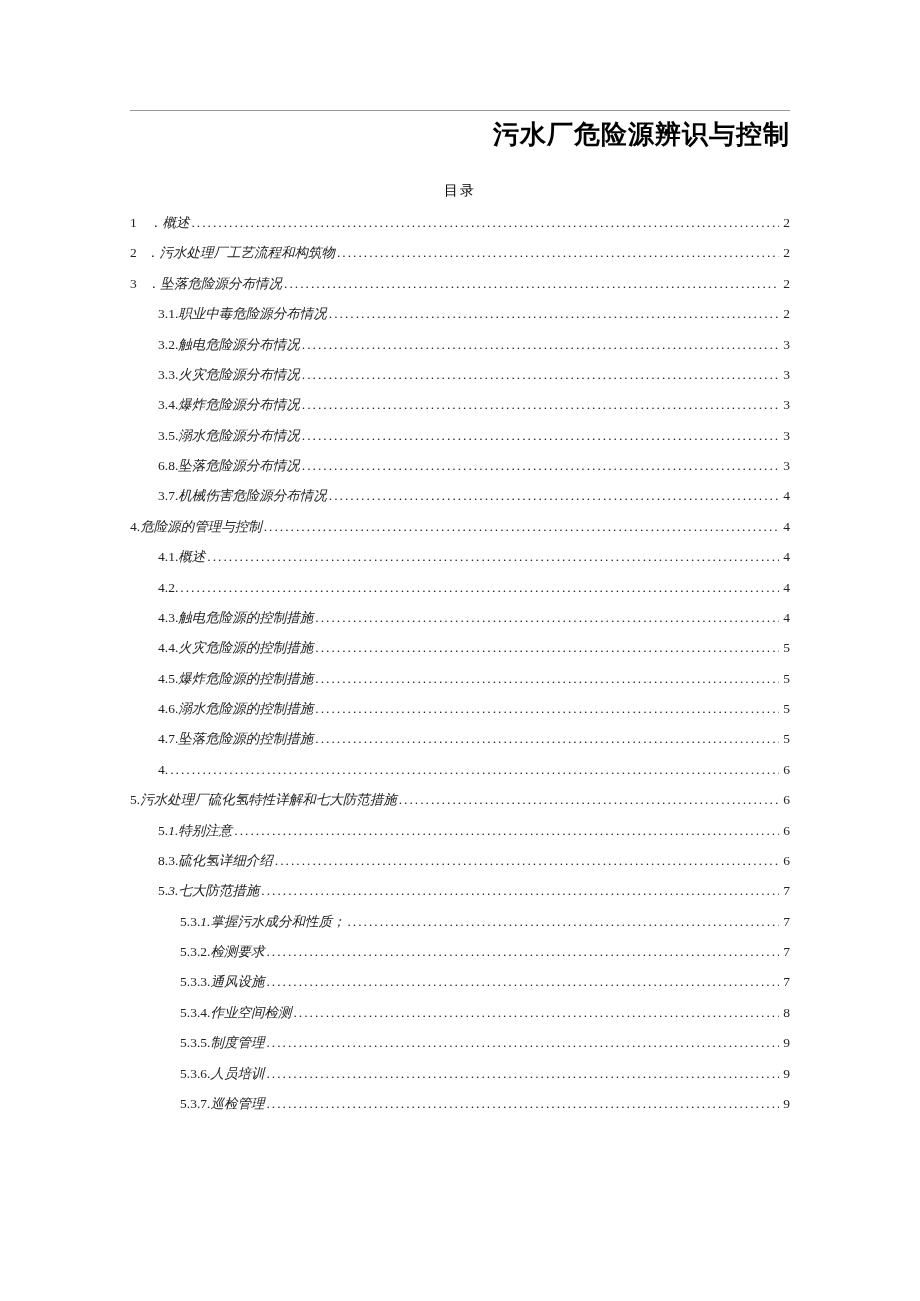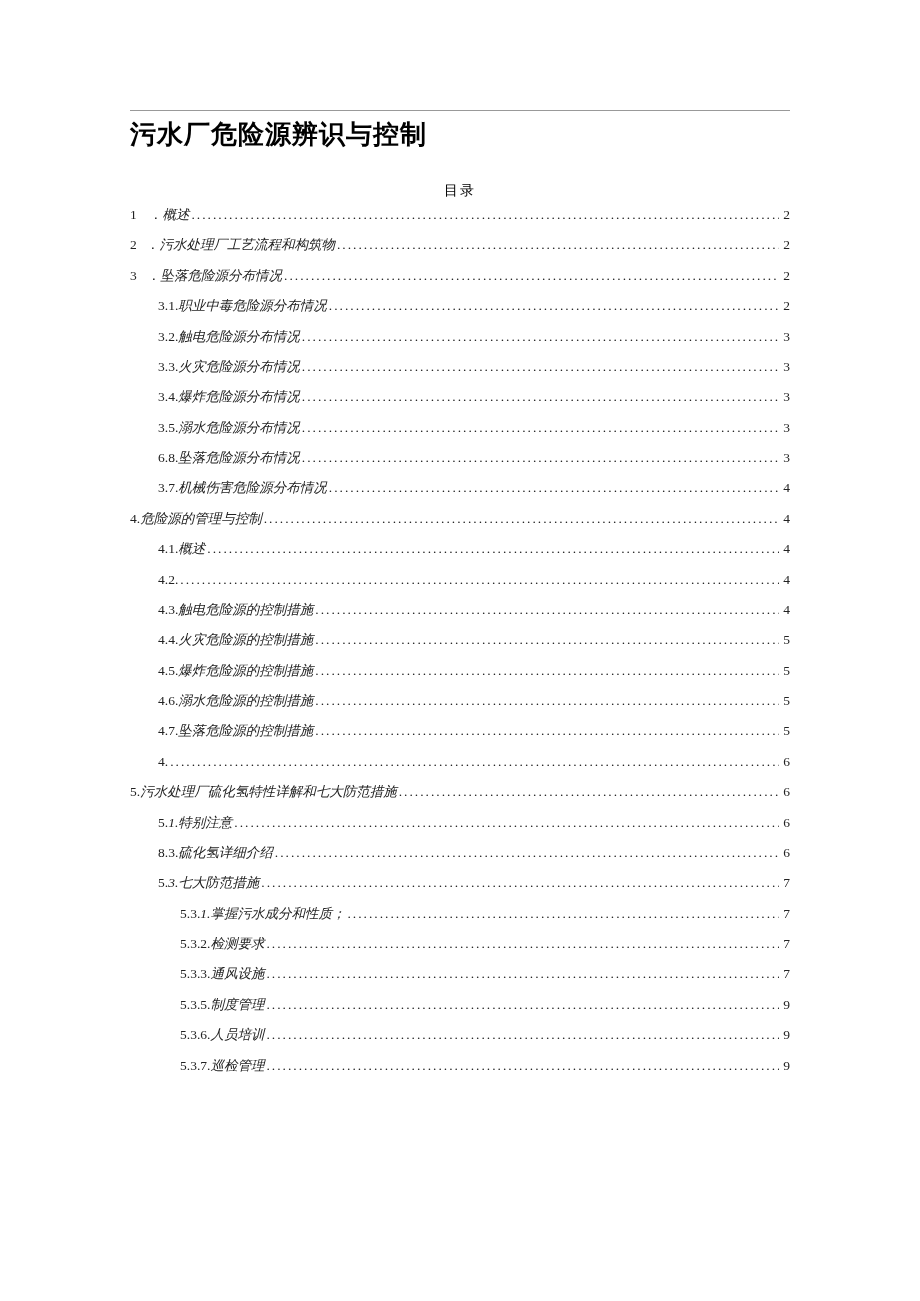--- a/index.html
+++ b/index.html
@@ -11,30 +11,31 @@
       color: #000;
       padding: 110px 130px 80px 130px;
     }
     .divider {
       width: 100%;
       height: 1px;
       border-top: 0.5px solid #999;
       margin-bottom: 6px;
     }
     .title {
-      text-align: left;
+      text-align: right;
       font-size: 26px;
       font-weight: bold;
       font-family: "SimHei", "黑体", sans-serif;
       letter-spacing: 1px;
       margin-bottom: 30px;
     }
     .toc-heading {
       text-align: center;
       font-size: 14px;
+      margin-bottom: 8px;
       letter-spacing: 2px;
     }
     .toc {
       font-size: 13.5px;
       line-height: 2.25;
       color: #222;
     }
     .toc-row {
       display: flex;
       align-items: baseline;
@@ -234,20 +235,26 @@
       <span class="dots"></span>
       <span class="page">7</span>
     </div>
     <div class="toc-row indent-2">
       <span class="num">5.3.3.</span>
       <span class="label">通风设施 </span>
       <span class="dots"></span>
       <span class="page">7</span>
     </div>
     <div class="toc-row indent-2">
+      <span class="num">5.3.4.</span>
+      <span class="label">作业空间检测 </span>
+      <span class="dots"></span>
+      <span class="page">8</span>
+    </div>
+    <div class="toc-row indent-2">
       <span class="num">5.3.5.</span>
       <span class="label">制度管理 </span>
       <span class="dots"></span>
       <span class="page">9</span>
     </div>
     <div class="toc-row indent-2">
       <span class="num">5.3.6.</span>
       <span>  </span>
       <span class="label">人员培训 </span>
       <span class="dots"></span>

